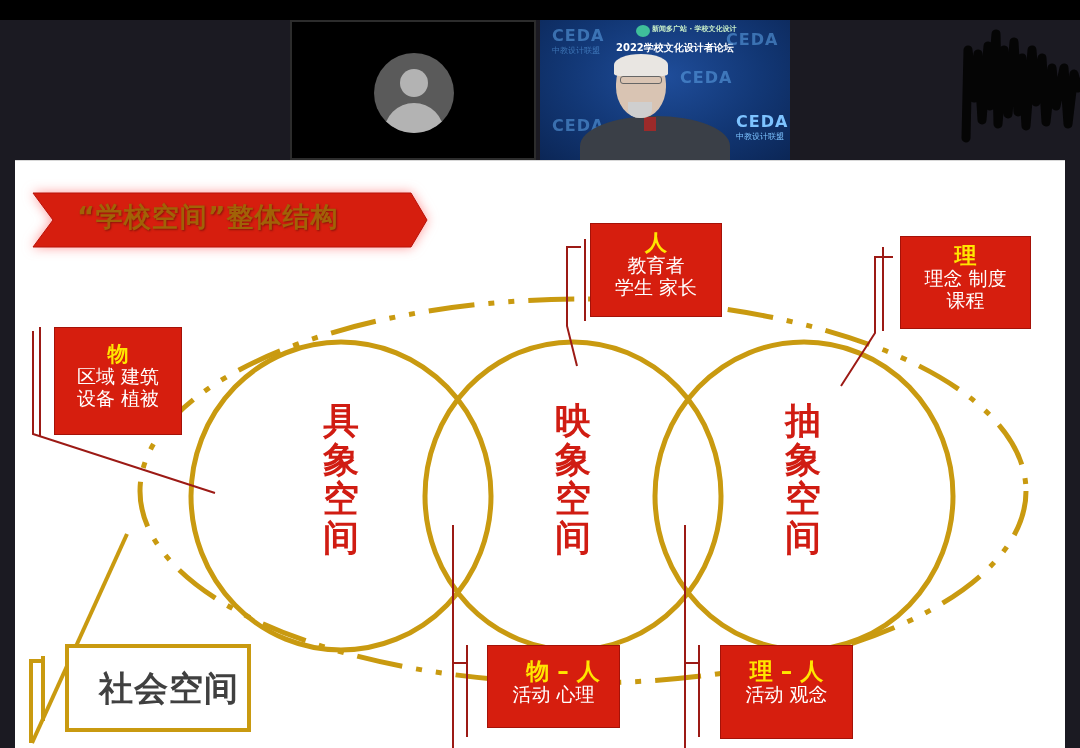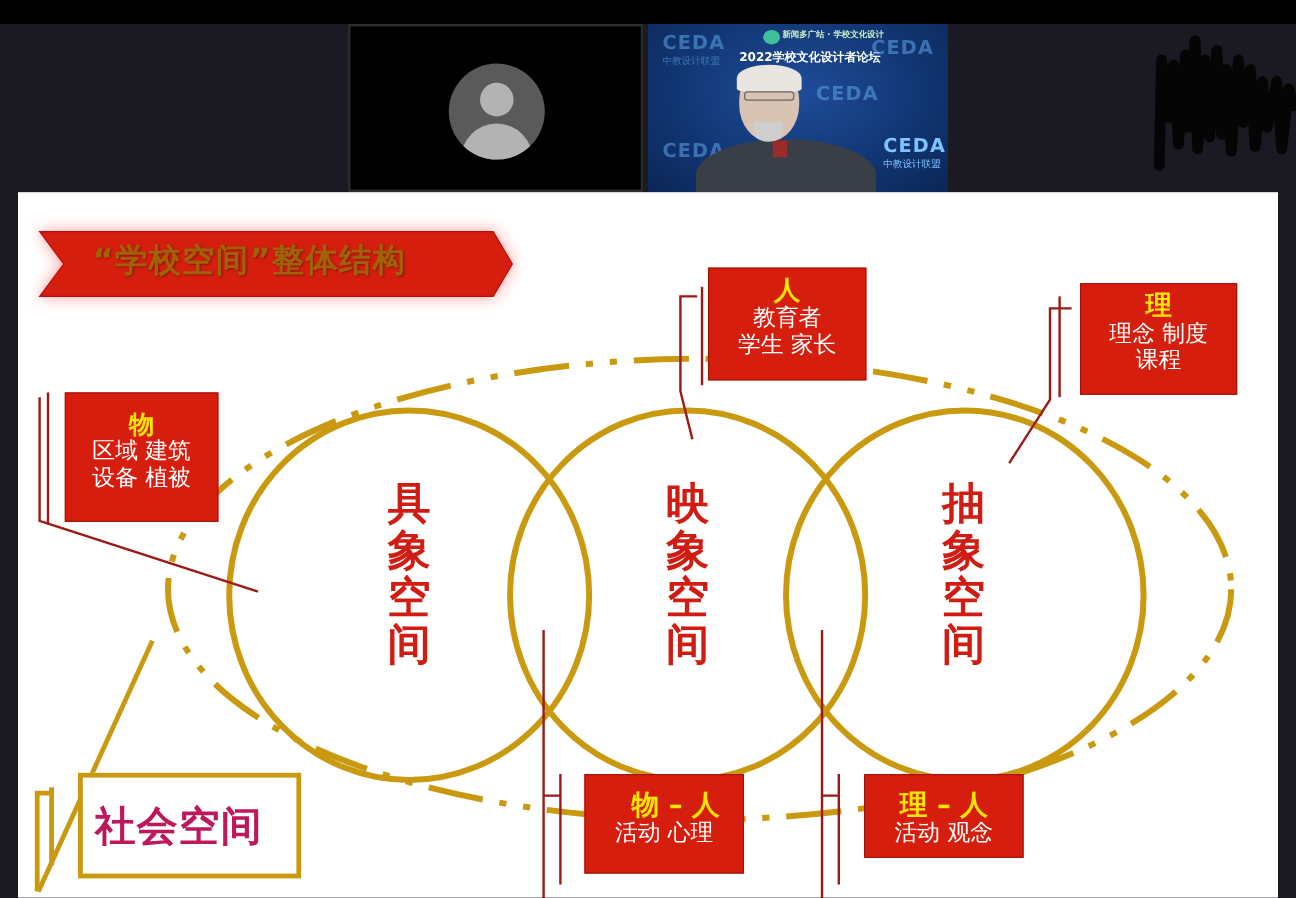--- a/index.html
+++ b/index.html
@@ -25,21 +25,21 @@
   .person-collar { position: absolute; left: 104px; top: 97px; width: 12px; height: 14px; background: #9b2a2a; }
   .scribble { position: absolute; left: 960px; top: 28px; width: 120px; height: 128px; }
   .slide { position: absolute; left: 15px; top: 160px; width: 1050px; height: 588px; background: #fff; border-top: 1px solid #d8d8d8; }
   .title-banner { position: absolute; left: 12px; top: 24px; width: 402px; height: 70px; filter: drop-shadow(0 0 6px rgba(255,120,120,.75)); }
   .title-banner .text { position: absolute; left: 50px; top: 14px; color: #a16207; font-size: 27px; font-weight: bold; letter-spacing: 1px; text-shadow: 1px 1px 2px rgba(0,0,0,.35); white-space: nowrap; }
   .diagram { position: absolute; left: 0; top: 0; width: 1050px; height: 588px; }
   .label-box { position: absolute; background: #d61e0e; border: 1px solid #a51208; color: #fff; text-align: center; line-height: 1.15; }
   .label-box .head { color: #ffe600; font-weight: bold; }
   .circle-label { position: absolute; width: 40px; color: #d01c12; font-weight: bold; font-size: 36px; line-height: 1.08; text-align: center; }
   .social-box { position: absolute; left: 50px; top: 483px; width: 186px; height: 88px; border: 4px solid #c99a10; background: #fff; }
-  .social-box .text { position: absolute; left: 10px; top: 18px; width: 160px; text-align: left; color: #be185d; font-size: 34px; font-weight: bold; letter-spacing: 1px; }
+  .social-box .text { position: absolute; left: 10px; top: 18px; width: 160px; text-align: right; color: #404040; font-size: 34px; font-weight: bold; letter-spacing: 1px; }
 </style>
 </head>
 <body>
 
 <div class="topbar"></div>
 
 <div class="tile tile-cam-off">
   <div class="avatar">
     <div class="head"></div>
     <div class="body"></div>
@@ -146,21 +146,21 @@
     <div class="head" style="font-size:22px;">理</div>
     <div>理念  制度</div>
     <div>课程</div>
   </div>
 
   <div class="label-box" style="left:472px;top:484px;width:133px;height:83px;padding-top:12px;font-size:19px;">
     <div class="head" style="font-size:23px;margin-left:19px;">物 – 人</div>
     <div>活动  心理</div>
   </div>
 
-  <div class="label-box" style="left:705px;top:484px;width:133px;height:70px;padding-top:12px;font-size:19px;">
+  <div class="label-box" style="left:705px;top:484px;width:133px;height:94px;padding-top:12px;font-size:19px;">
     <div class="head" style="font-size:23px;">理 – 人</div>
     <div>活动  观念</div>
   </div>
 
   <div class="social-box">
     <div class="text">社会空间</div>
   </div>
 </div>
 
 </body></html>

